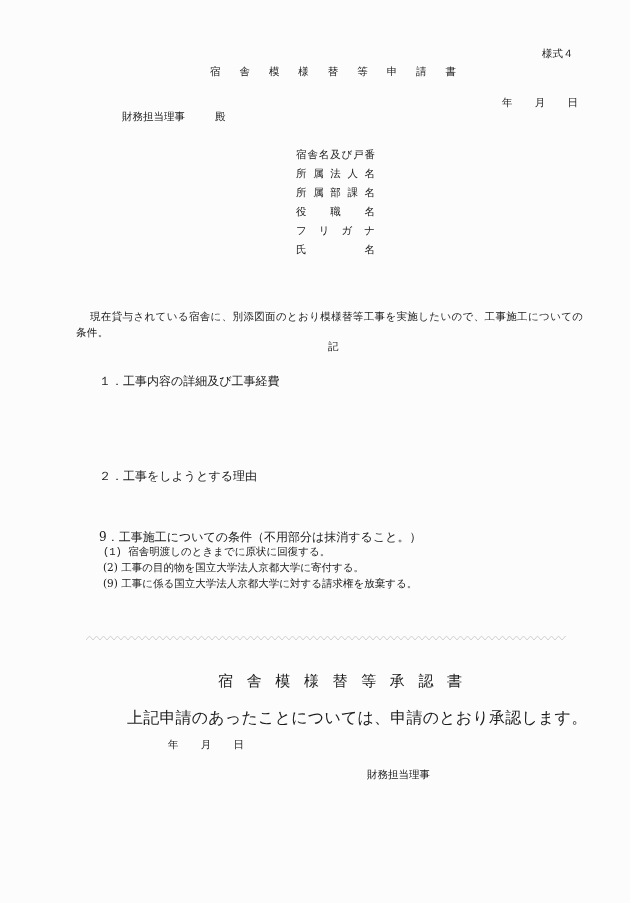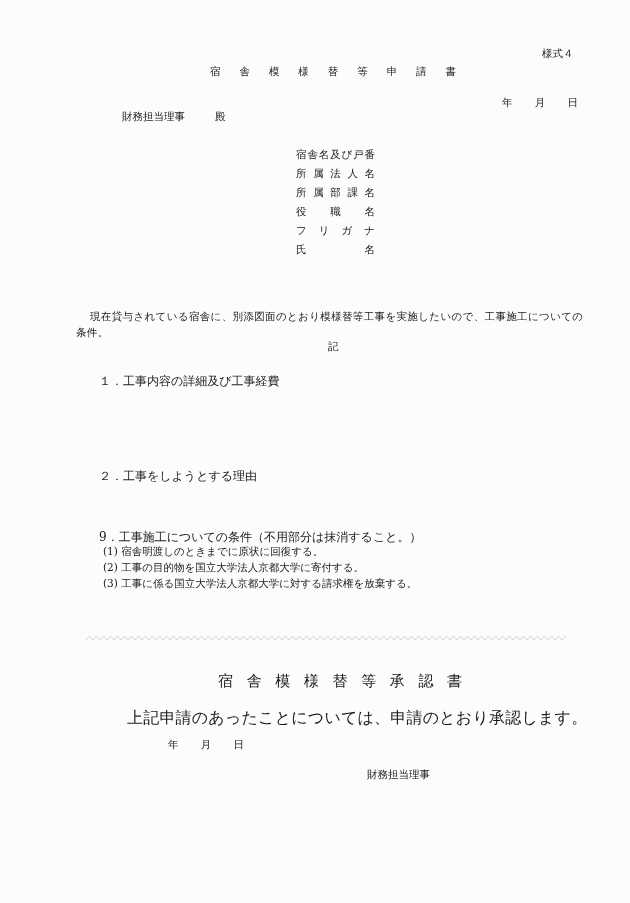--- a/index.html
+++ b/index.html
@@ -55,21 +55,21 @@
       text-indent: 14px;
       letter-spacing: 0.35px;
     }
     .ki { left: 328px; top: 340px; font-size: 10.5px; }
 
     .item { font-size: 12px; left: 99px; }
     .item-1 { top: 373px; }
     .item-2 { top: 452px; margin-top: 16px; }
     .item-3 { top: 529px; }
     .cond { font-size: 10.5px; left: 103px; }
-    .cond-1 { top: 545px; }
+    .cond-1 { top: 545px; font-family: Liberation Mono, monospace; }
     .cond-2 { top: 561px; }
     .cond-3 { top: 577px; }
 
     
     .sep { left: 86px; top: 633px; }
 
     
     .title-approve {
       left: 218px; top: 672px;
       width: 244px;
@@ -154,21 +154,21 @@
 </div>
 
 <div class="abs para">現在貸与されている宿舎に、別添図面のとおり模様替等工事を実施したいので、工事施工についての条件。</div>
 <div class="abs ki">記</div>
 
 <div class="abs item item-1">１．工事内容の詳細及び工事経費</div>
 <div class="abs item item-2">２．工事をしようとする理由</div>
 <div class="abs item item-3">9．工事施工についての条件（不用部分は抹消すること。）</div>
 <div class="abs cond cond-1">(1) 宿舎明渡しのときまでに原状に回復する。</div>
 <div class="abs cond cond-2">(2) 工事の目的物を国立大学法人京都大学に寄付する。</div>
-<div class="abs cond cond-3">(3) 工事に係る国立大学法人京都大学に対する請求権を放棄する。</div>
+<div class="abs cond cond-3">(9) 工事に係る国立大学法人京都大学に対する請求権を放棄する。</div>
 
 <svg class="abs sep" width="482" height="10" viewBox="0 0 482 10">
   <defs>
     <pattern id="zz" x="0" y="0" width="7" height="10" patternUnits="userSpaceOnUse">
       <polyline points="0,7 3.5,3 7,7" fill="none" stroke="#d2d2d2" stroke-width="1"></polyline>
     </pattern>
   </defs>
   <rect x="0" y="0" width="480" height="10" fill="url(#zz)"></rect>
 </svg>
 

